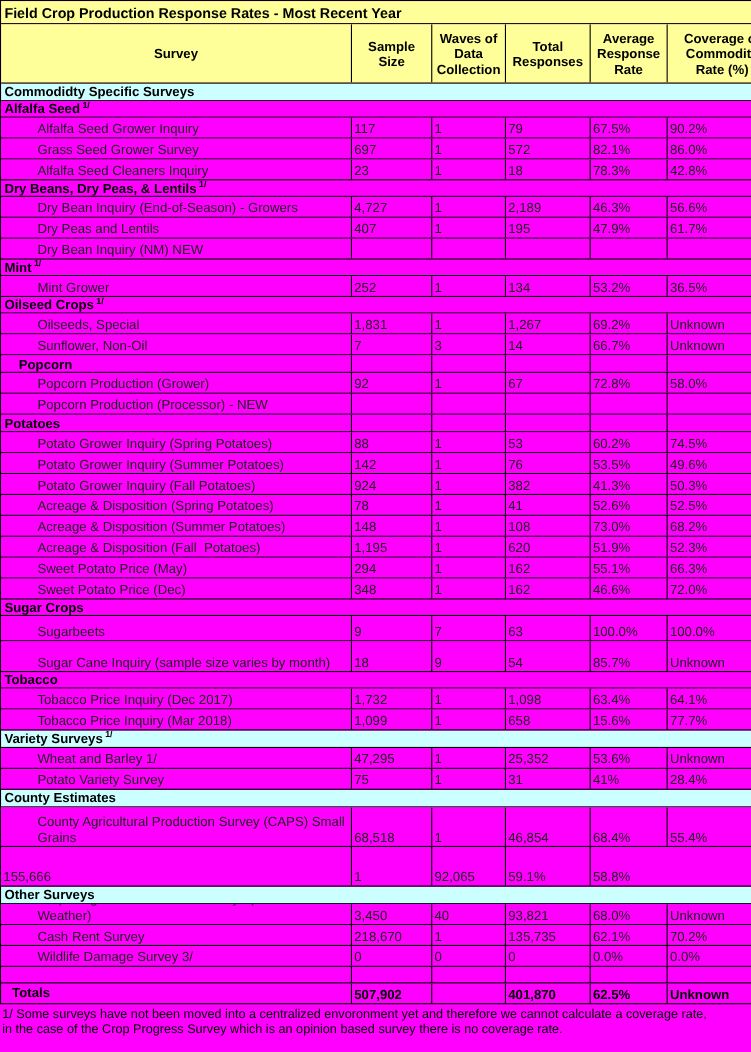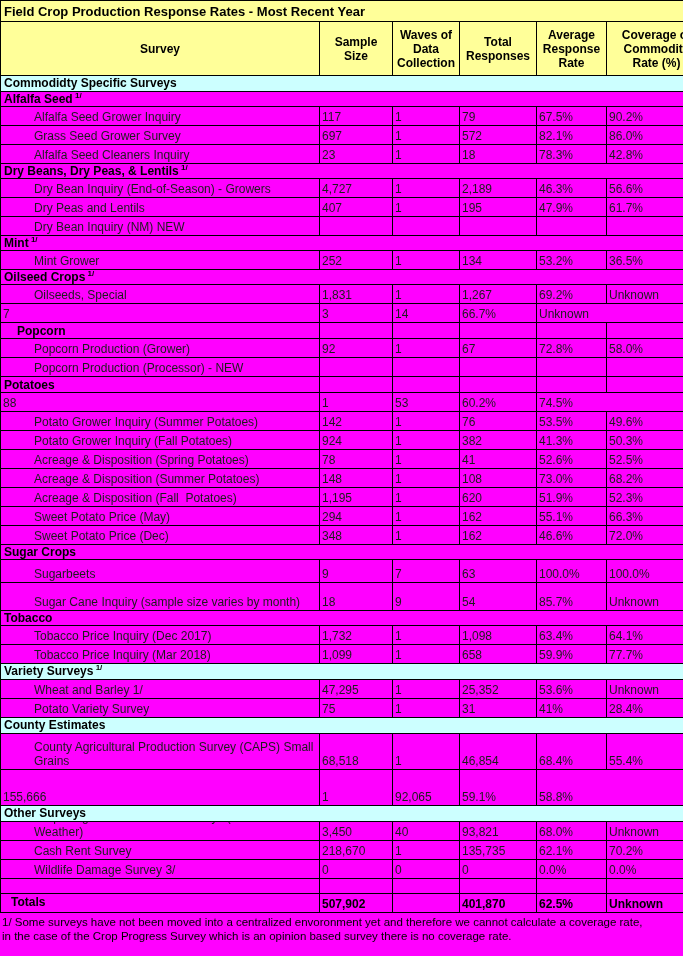--- a/index.html
+++ b/index.html
@@ -184,20 +184,21 @@
       </div>
       <div class="row row-data" style="height: 19px;">
         <div class="cell label-cell">Oilseeds, Special</div>
         <div class="cell">1,831</div>
         <div class="cell">1</div>
         <div class="cell">1,267</div>
         <div class="cell">69.2%</div>
         <div class="cell">Unknown</div>
       </div>
       <div class="row row-data" style="height: 19px;">
+        <div class="cell label-cell">Sunflower, Non-Oil</div>
         <div class="cell">7</div>
         <div class="cell">3</div>
         <div class="cell">14</div>
         <div class="cell">66.7%</div>
         <div class="cell">Unknown</div>
       </div>
       <div class="row row-data" style="height: 16px;">
         <div class="cell label-cell" style="padding-left: 16px; font-weight: bold; color: rgb(0, 0, 0); align-items: flex-start;">Popcorn</div>
         <div class="cell"></div>
         <div class="cell"></div>
@@ -223,20 +224,21 @@
       </div>
       <div class="row row-data" style="height: 16px;">
         <div class="cell label-cell" style="padding-left: 3px; font-weight: bold; color: rgb(0, 0, 0); align-items: flex-start;">Potatoes</div>
         <div class="cell"></div>
         <div class="cell"></div>
         <div class="cell"></div>
         <div class="cell"></div>
         <div class="cell"></div>
       </div>
       <div class="row row-data" style="height: 19px;">
+        <div class="cell label-cell">Potato Grower Inquiry (Spring Potatoes)</div>
         <div class="cell">88</div>
         <div class="cell">1</div>
         <div class="cell">53</div>
         <div class="cell">60.2%</div>
         <div class="cell">74.5%</div>
       </div>
       <div class="row row-data" style="height: 19px;">
         <div class="cell label-cell">Potato Grower Inquiry (Summer Potatoes)</div>
         <div class="cell">142</div>
         <div class="cell">1</div>
@@ -320,21 +322,21 @@
         <div class="cell">1</div>
         <div class="cell">1,098</div>
         <div class="cell">63.4%</div>
         <div class="cell">64.1%</div>
       </div>
       <div class="row row-data" style="height: 19px;">
         <div class="cell label-cell">Tobacco Price Inquiry (Mar 2018)</div>
         <div class="cell">1,099</div>
         <div class="cell">1</div>
         <div class="cell">658</div>
-        <div class="cell">59.9%</div>
+        <div class="cell">15.6%</div>
         <div class="cell">77.7%</div>
       </div>
       <div class="sec sec-blue" style="height: 16px;">
         <div class="sec-label">Variety Surveys<sup class="fnote"> 1/</sup></div>
       </div>
       <div class="row row-data" style="height: 19px;">
         <div class="cell label-cell">Wheat and Barley 1/</div>
         <div class="cell">47,295</div>
         <div class="cell">1</div>
         <div class="cell">25,352</div>

